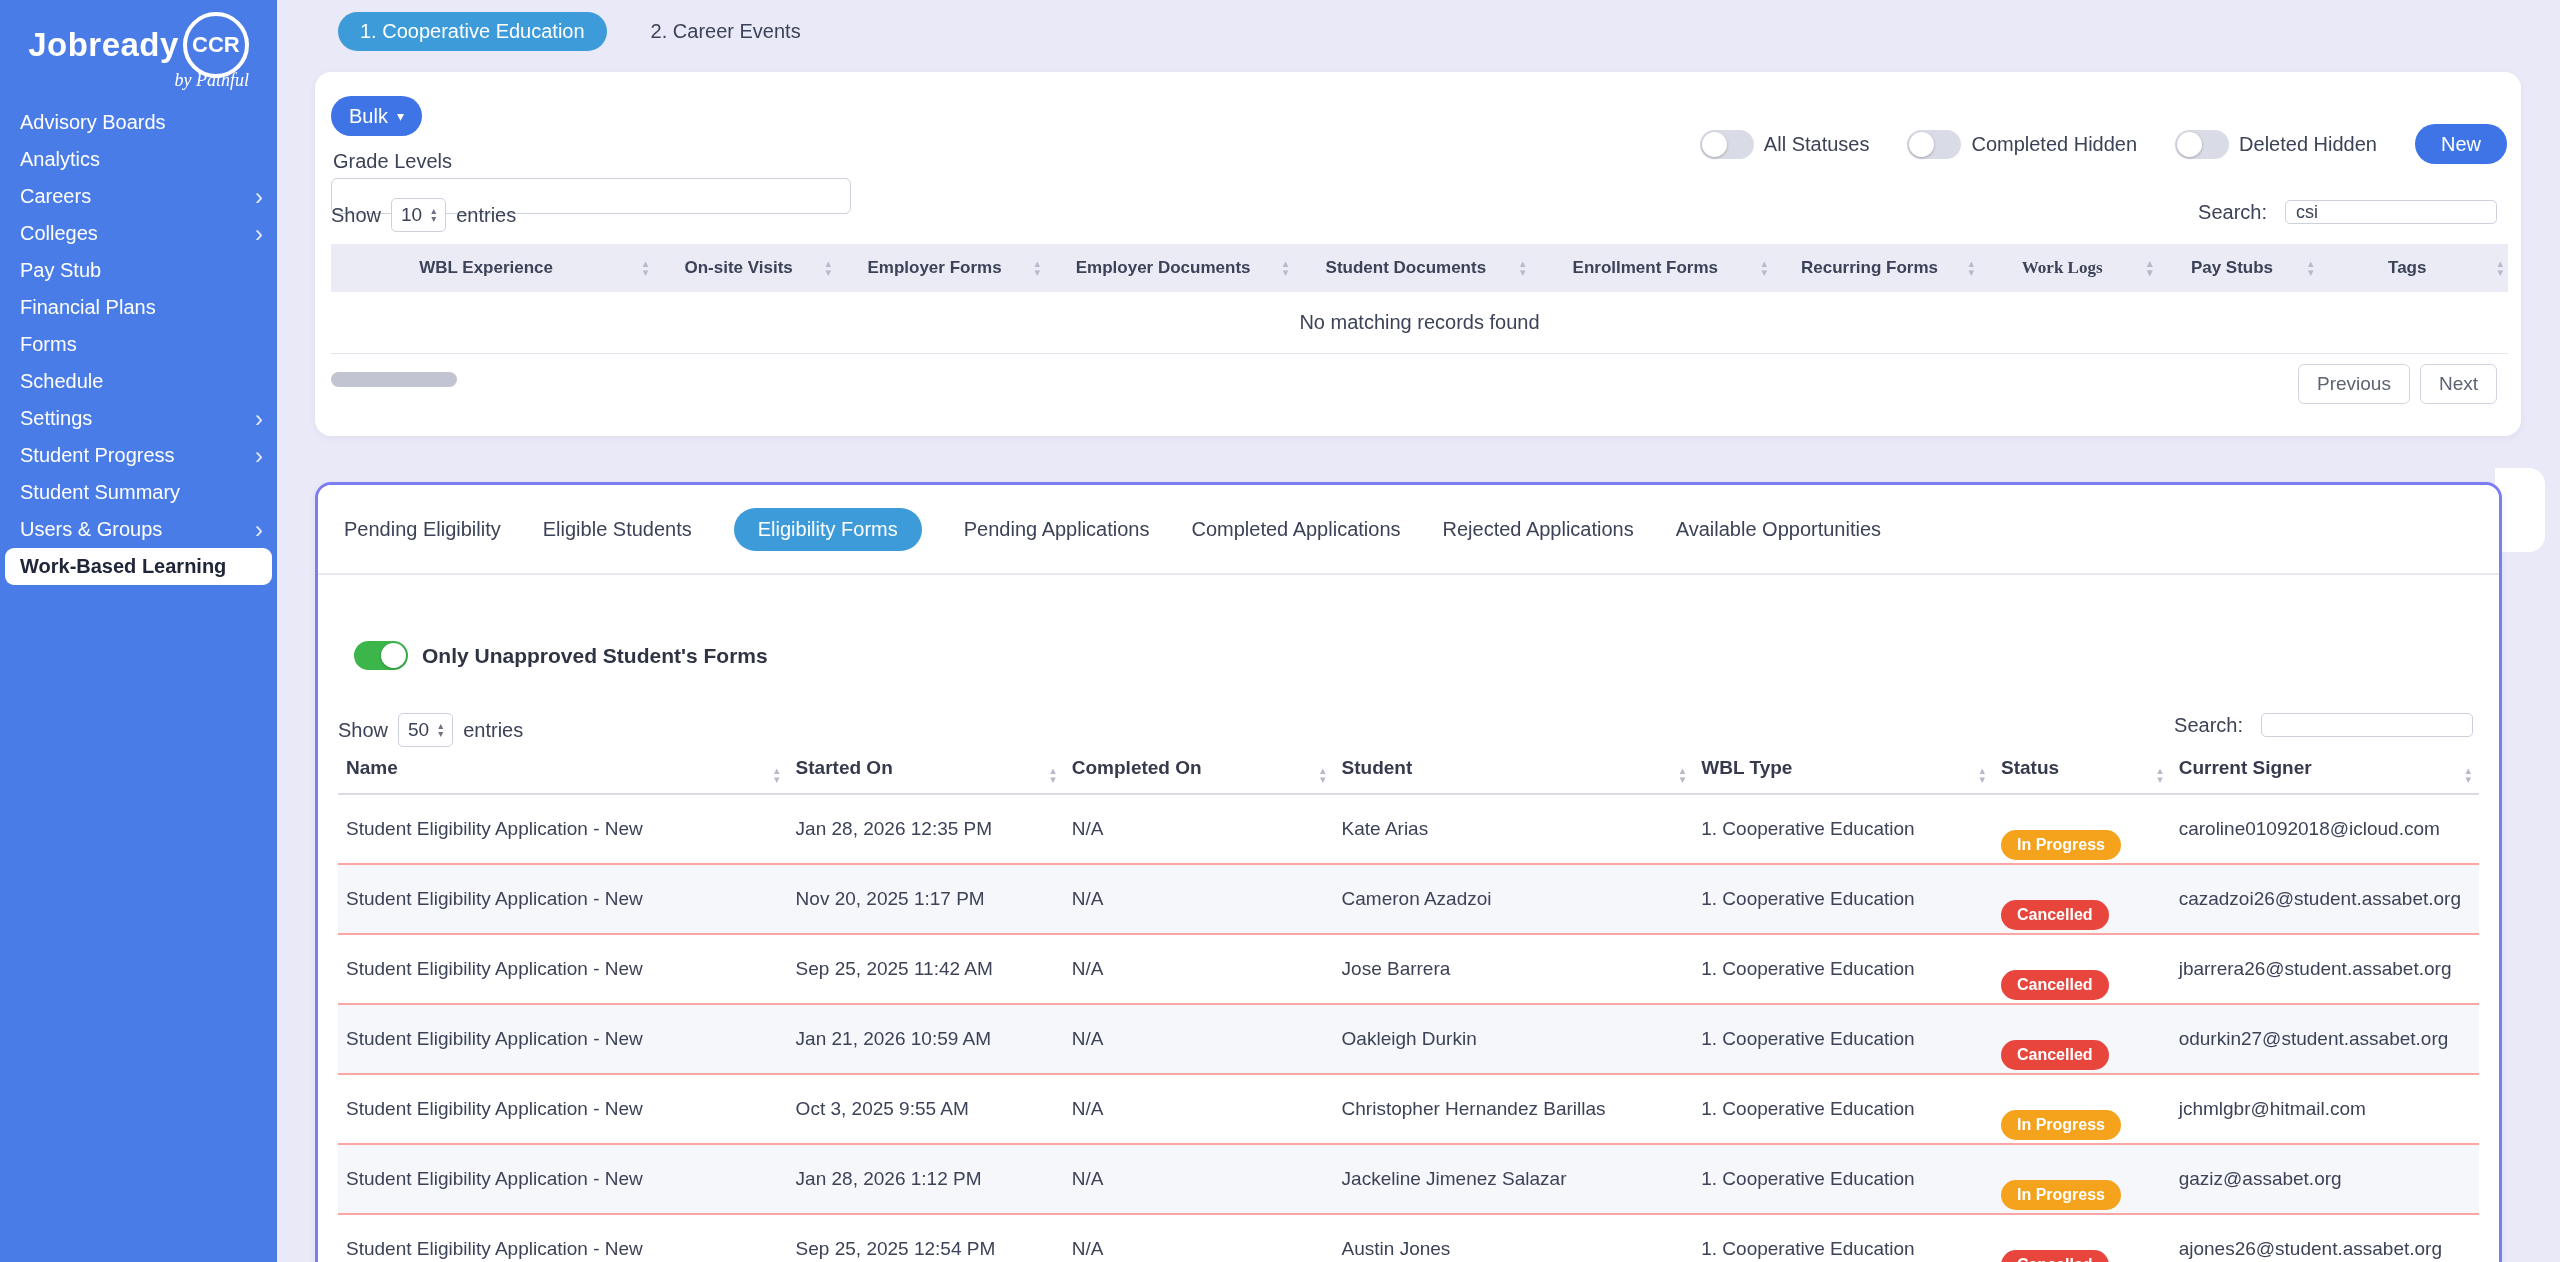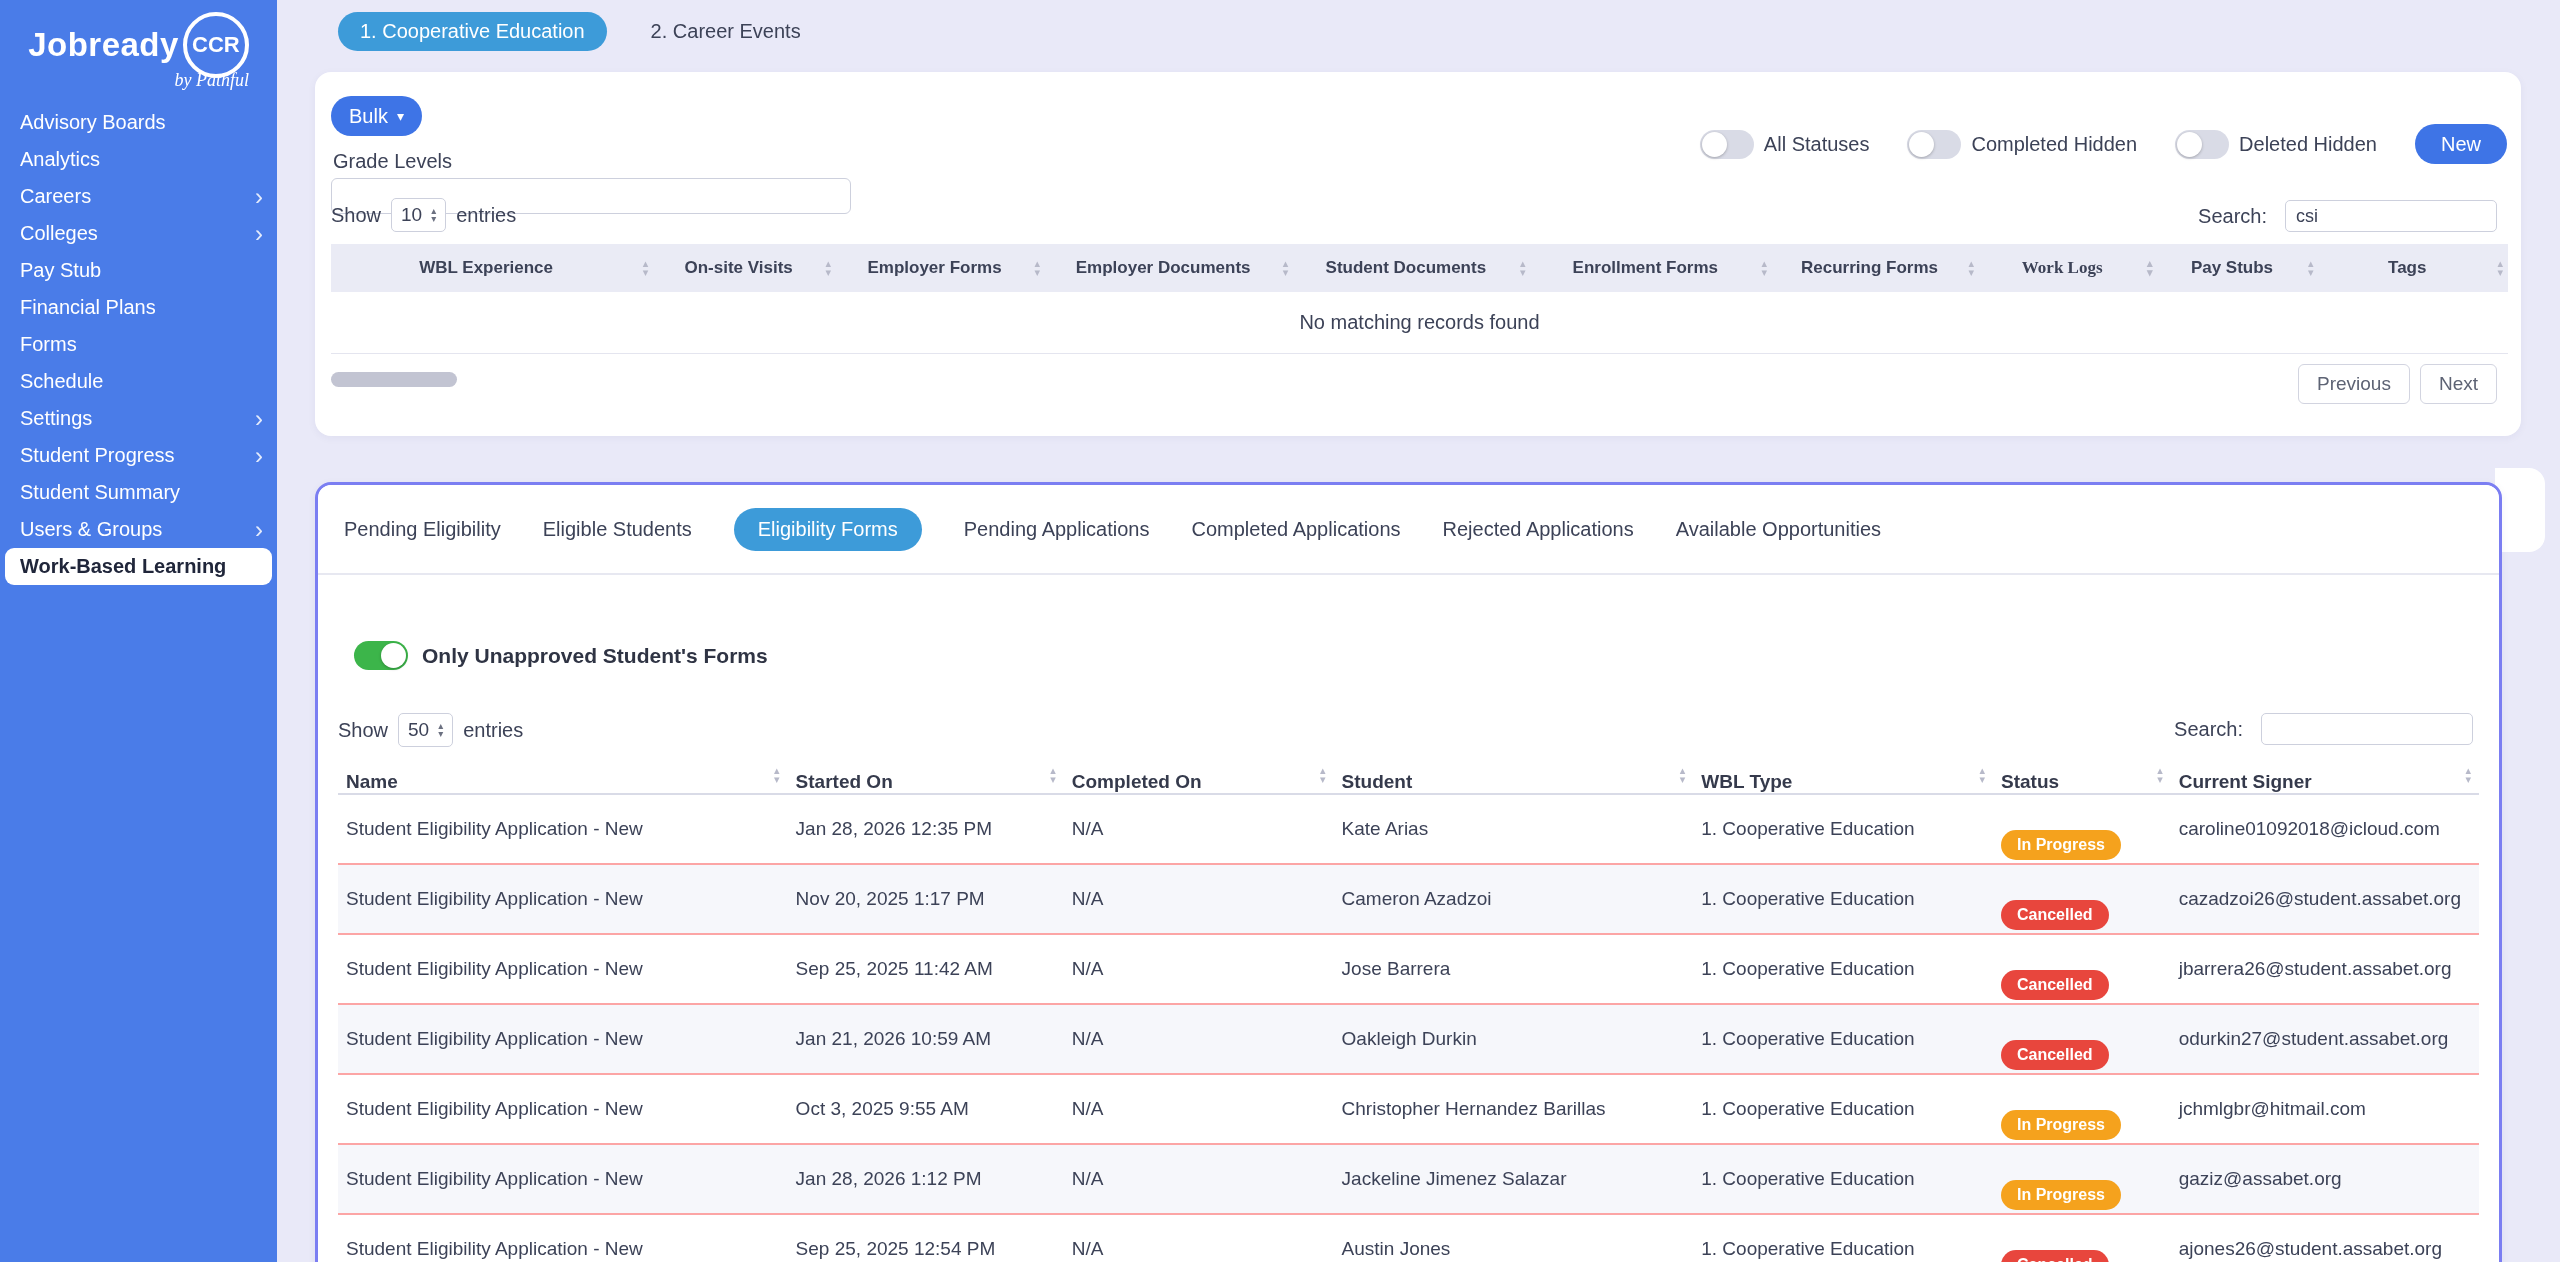--- a/index.html
+++ b/index.html
@@ -47,39 +47,39 @@
   .switch.on { background:#3cb54a; }
   .switch.on .knob { left:auto; right:2px; }
   .toggle-label { font-size:20px; color:#3c4257; white-space:nowrap; }
   .new-btn { height:40px; padding:0 26px; border-radius:999px; background:#3e74e6; color:#fff; font-size:20px; display:flex; align-items:center; border:none; cursor:pointer; }
   .show-row { position:absolute; display:flex; align-items:center; gap:10px; font-size:20px; color:#3c4257; }
   .exp-show { left:16px; top:126px; }
   .page-select { border:1px solid #cdd0dd; border-radius:5px; height:34px; padding:0 9px; display:inline-flex; align-items:center; gap:9px; font-size:19px; color:#3c4257; cursor:pointer; background:#fff; }
   .spin { display:flex; flex-direction:column; font-size:10px; line-height:8px; color:#6b7080; }
   .search-row { position:absolute; display:flex; align-items:center; gap:18px; font-size:20px; color:#3c4257; }
   .exp-search { right:24px; top:128px; }
-  .search-input { width:212px; height:32px; border:1px solid #cdd0dd; border-radius:5px; font-size:18px; padding:0 10px; color:#3c4257; background:#fff; }
+  .search-input { width:212px; height:24px; border:1px solid #cdd0dd; border-radius:5px; font-size:18px; padding:0 10px; color:#3c4257; background:#fff; }
   .exp-thead { position:absolute; left:16px; top:172px; width:2177px; height:48px; background:#eaebf5; display:flex; }
   .th { display:flex; align-items:center; justify-content:center; position:relative; text-align:center; font-size:17px; color:#3c4257; font-weight:700; padding:0 20px 0 8px; line-height:1.25; }
   .sort { position:absolute; right:5px; top:50%; transform:translateY(-50%); display:flex; flex-direction:column; font-size:11px; line-height:9px; color:#b7b9c9; cursor:pointer; }
   .exp-empty { position:absolute; left:16px; top:220px; width:2177px; height:62px; border-bottom:1px solid #e4e5ef; display:flex; align-items:center; justify-content:center; font-size:20px; color:#3c4257; }
   .hthumb { position:absolute; left:16px; top:300px; width:126px; height:15px; border-radius:8px; background:#c2c4d2; cursor:pointer; }
   .pager { position:absolute; right:24px; top:292px; display:flex; gap:10px; }
   .pg-btn { height:40px; padding:0 18px; border:1px solid #d2d4e0; border-radius:6px; background:#fff; color:#5d6374; font-size:19px; display:flex; align-items:center; cursor:pointer; }
 
   
   .forms-tabbar { position:absolute; left:0; top:0; width:100%; height:90px; border-bottom:2px solid #e7e8f1; display:flex; align-items:center; gap:42px; padding-left:26px; background:#fff; border-radius:13px 13px 0 0; }
   .form-tab { font-size:20px; color:#3c4257; cursor:pointer; white-space:nowrap; }
   .form-tab.active { background:#3d9bd9; color:#fff; padding:10px 24px; border-radius:999px; }
   .forms-filter { position:absolute; left:36px; top:156px; display:flex; align-items:center; gap:14px; }
   .filter-label { font-size:21px; font-weight:700; color:#2f3444; }
   .forms-show { left:20px; top:228px; }
   .forms-search { right:26px; top:228px; }
   .forms-thead { position:absolute; left:20px; top:272px; width:2141px; height:38px; display:flex; border-bottom:2px solid #d9dbe7; }
-  .fth { display:flex; align-items:flex-end; position:relative; font-size:19px; font-weight:700; color:#353a4c; padding:0 24px 0 8px; }
+  .fth { display:flex; align-items:flex-start; position:relative; font-size:19px; font-weight:700; color:#353a4c; padding:0 24px 0 8px; }
   .fth .sort { right:8px; }
   .forms-tbody { position:absolute; left:20px; top:310px; width:2141px; }
   .frow { display:flex; height:70px; border-bottom:2px solid #fca5a5; align-items:center; }
   .frow:nth-child(even) { background:#f6f7fb; }
   .fcell { font-size:19px; color:#3c4257; padding:0 10px 0 8px; overflow:hidden; white-space:nowrap; text-overflow:ellipsis; }
   .badge { display:inline-block; padding:6px 16px; border-radius:999px; color:#fff; font-size:16px; font-weight:700;margin-top:32px; }
 </style>
 </head>
 <body>
 

